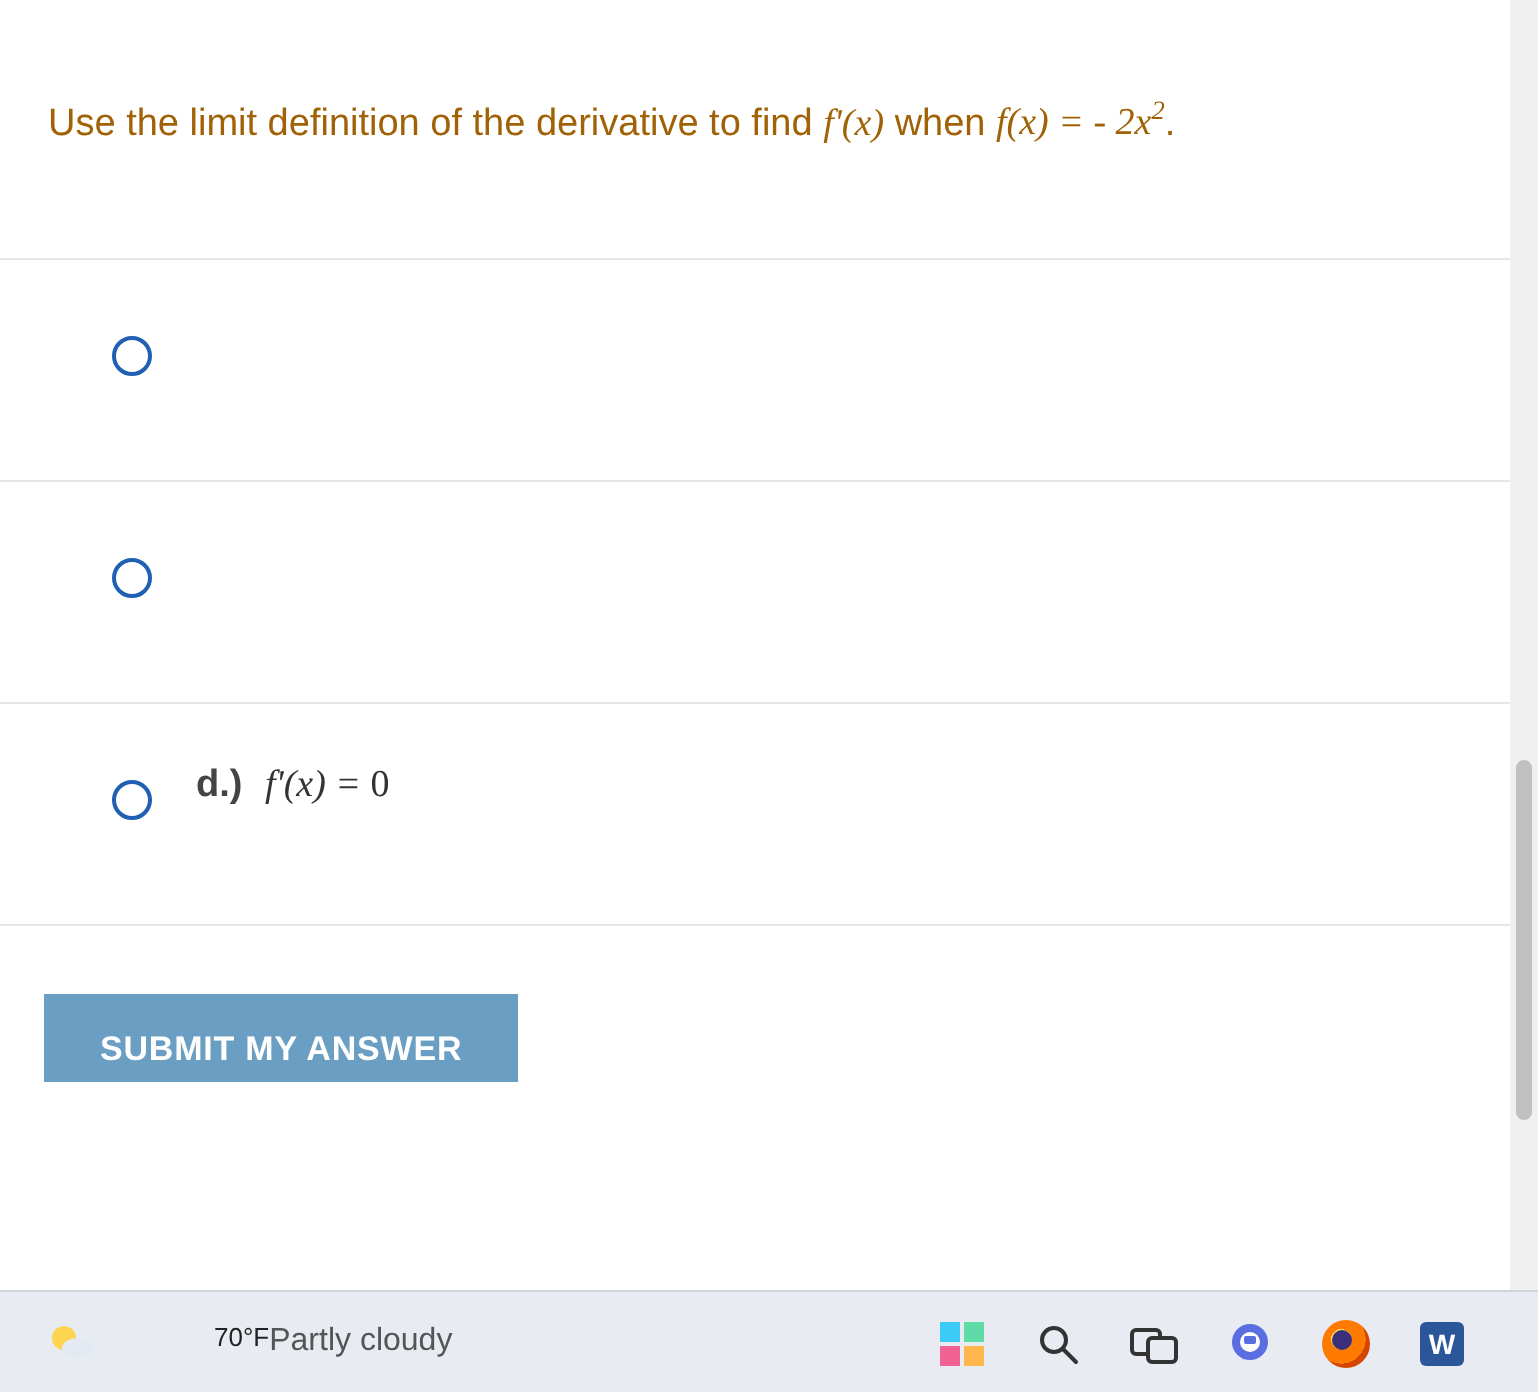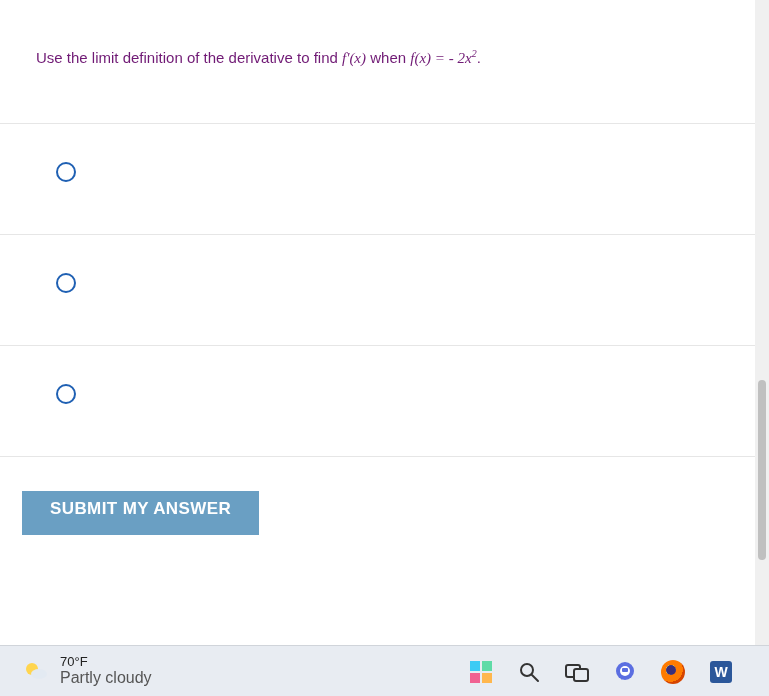--- a/index.html
+++ b/index.html
@@ -25,24 +25,24 @@
     background: #f0f0f0;
   }
   .scroll-thumb {
     position: absolute;
     left: 3px; top: 380px;
     width: 8px; height: 180px;
     background: #c0c0c0;
     border-radius: 4px;
   }
   .question {
-    padding: 48px 22px 56px 36px;
+    padding: 48px 22px 56px 24px;
     border-bottom: 1px solid #e6e6e6;
-    font-size: 15px;
-    color: #701a75;
+    font-size: 19px;
+    color: #a16207;
   }
   .question .it { font-style: italic; font-family: Georgia, 'Times New Roman', serif; }
   sup { font-size: 0.7em; }
   .option-row {
     display: flex;
     align-items: flex-start;
     padding: 28px 22px 52px 56px;
     border-bottom: 1px solid #e6e6e6;
   }
   .option-row:last-of-type { border-bottom: 1px solid #e6e6e6; }
@@ -66,21 +66,21 @@
   .submit-wrap {
     padding: 34px 0 0 22px;
   }
   .submit-btn {
     display: inline-block;
     background: #6a9fc3;
     color: #fff;
     font-weight: 700;
     letter-spacing: 0.4px;
     font-size: 17px;
-    padding: 8px 28px 4px 28px;
+    padding: 18px 28px 4px 28px;
     height: 44px;
     overflow: hidden;
     cursor: pointer;
   }
 
   
   .taskbar {
     position: absolute;
     left: 0; bottom: 0;
     width: 769px; height: 51px;
@@ -90,21 +90,21 @@
     align-items: center;
   }
   .weather {
     display: flex;
     align-items: center;
     padding-left: 22px;
     gap: 10px;
     height: 100%;
   }
   .weather-icon svg { display: block; }
-  .weather-text { display: flex; flex-direction: column; line-height: 1.1; }
+  .weather-text { display: flex; flex-direction: row; line-height: 1.1; margin-left: 47px; }
   .weather-temp { font-size: 13px; color: #222; }
   .weather-desc { font-size: 16px; color: #555; }
   .task-center {
     position: absolute;
     left: 468px; top: 0;
     height: 51px;
     display: flex;
     align-items: center;
     gap: 22px;
   }
@@ -158,20 +158,24 @@
       <div class="radio"></div>
     </div>
 
 
     <div class="option-row">
       <div class="radio"></div>
     </div>
 
     <div class="option-row">
       <div class="radio"></div>
+      <div class="opt-text">
+        <span class="lbl">d.)</span>
+        <span class="math"><span>f'(x) = </span><span class="rm">0</span></span>
+      </div>
     </div>
 
     <div class="submit-wrap">
       <div class="submit-btn">SUBMIT MY ANSWER</div>
     </div>
 
   </div>
 
   <div class="scroll-gutter">
     <div class="scroll-thumb"></div>

